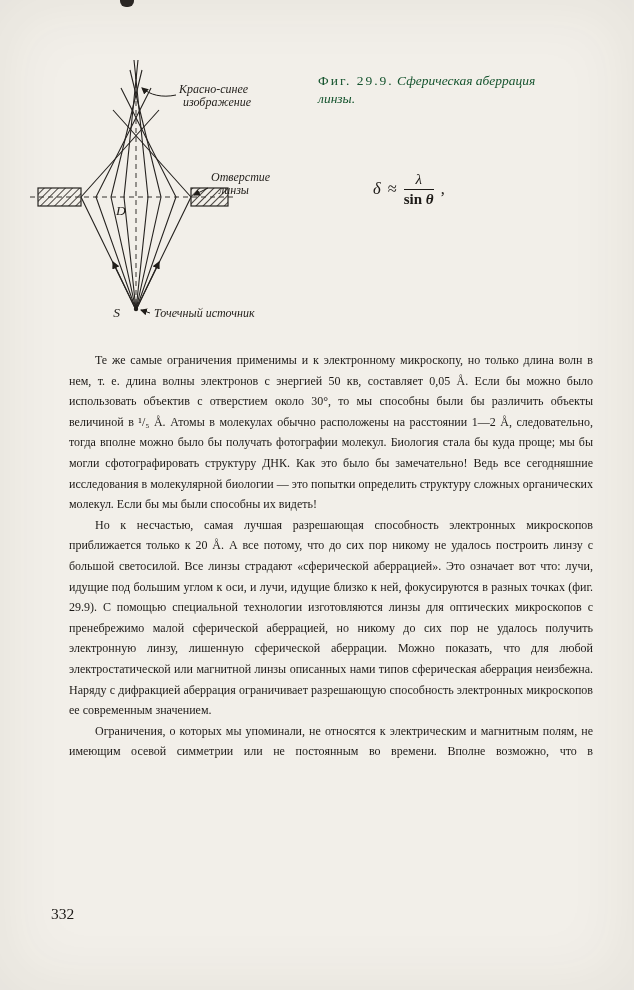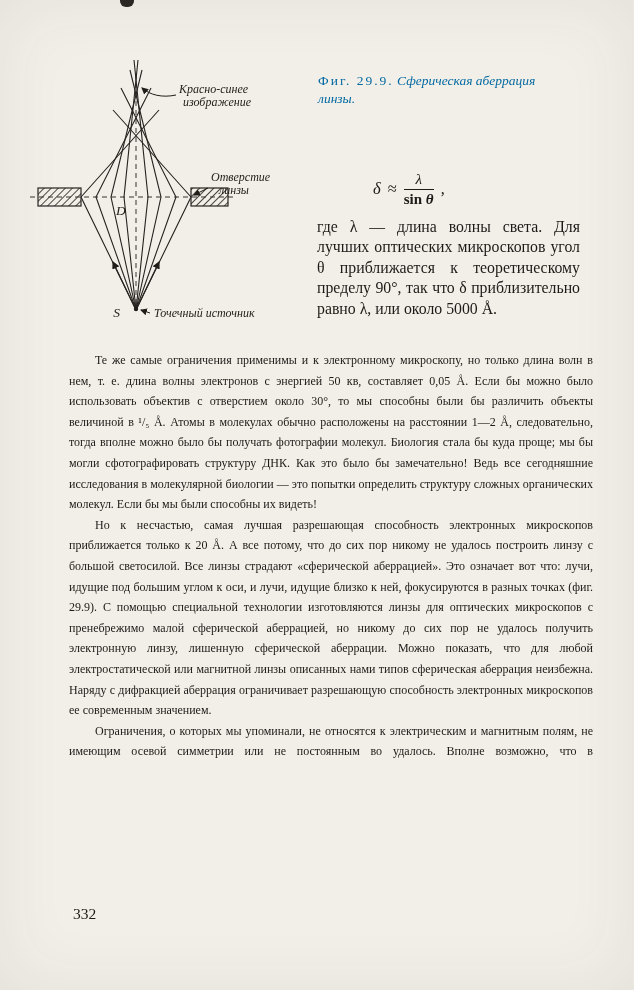--- a/index.html
+++ b/index.html
@@ -14,21 +14,21 @@
     box-shadow:inset 0 0 70px rgba(60,50,30,0.07);
     color:#1d1a17;
   }
   .speck{
     position:absolute;left:120px;top:0;width:14px;height:7px;
     background:#15120f;border-radius:0 0 6px 6px;opacity:.9;
   }
   .diagram{position:absolute;left:28px;top:48px;margin:0;}
   .caption{
     position:absolute;left:318px;top:72px;width:244px;
-    font-size:13.5px;line-height:17.5px;color:#0369a1;
+    font-size:13.5px;line-height:17.5px;color:#14532d;
   }
   .cap-label{font-style:normal;letter-spacing:2px;}
   .cap-text{font-style:italic;}
   .col{
     position:absolute;left:317px;top:164px;width:263px;
     font-size:15.8px;line-height:20.6px;text-align:justify;
     hyphens:auto;-webkit-hyphens:auto;
   }
   .col p{margin:0;}
   .formula{
@@ -41,21 +41,21 @@
   .frac .num{display:block;border-bottom:1.2px solid #1d1a17;padding:0 6px 1px;}
   .frac .den{display:block;padding-top:1px;font-weight:bold;}
   .bodytext{
     position:absolute;left:57px;top:350px;width:524px;
     font-size:12px;line-height:20.6px;text-align:justify;
     hyphens:auto;margin-left:12px;-webkit-hyphens:auto;
   }
   .bodytext p{margin:0;}
   .bodytext p.indent{text-indent:26px;}
   .bodytext p.cont{text-align-last:justify;}
-  .pagenum{position:absolute;left:73px;top:905px;font-size:15.5px;}
+  .pagenum{position:absolute;left:51px;top:905px;font-size:15.5px;}
   
   .dlabel{font-family:"Liberation Serif","DejaVu Serif",serif;font-style:italic;font-size:12px;fill:#201d19;}
   .dlabel-big{font-family:"Liberation Serif","DejaVu Serif",serif;font-style:italic;font-size:13.5px;fill:#201d19;}
 </style>
 </head>
 <body>
 
 <div class="page">
 
   <div class="speck"></div>
@@ -118,24 +118,23 @@
   <div class="col">
     <div class="formula">
       <span class="it">δ</span>
       <span>≈</span>
       <span class="frac">
         <span class="num it">λ</span>
         <span class="den"><span>sin</span> <span class="it">θ</span></span>
       </span>
       <span>,</span>
     </div>
-    <p>где λ — длина волны света. Для лучших оптических микроскопов угол θ приближается к теоретическому пределу 90°, так что δ приблизительно равно λ, или около 5000 Å.</p>
   </div>
 
   <div class="bodytext">
     <p class="indent">Те же самые ограничения применимы и к электронному микроскопу, но только длина волн в нем, т. е. длина волны электронов с энергией 50 кв, составляет 0,05 Å. Если бы можно было использовать объектив с отверстием около 30°, то мы способны были бы различить объекты величиной в ¹/₅ Å. Атомы в молекулах обычно расположены на расстоянии 1—2 Å, следовательно, тогда вполне можно было бы получать фотографии молекул. Биология стала бы куда проще; мы бы могли сфотографировать структуру ДНК. Как это было бы замечательно! Ведь все сегодняшние исследования в молекулярной биологии — это попытки определить структуру сложных органических молекул. Если бы мы были способны их видеть!</p>
     <p class="indent">Но к несчастью, самая лучшая разрешающая способность электронных микроскопов приближается только к 20 Å. А все потому, что до сих пор никому не удалось построить линзу с большой светосилой. Все линзы страдают «сферической аберрацией». Это означает вот что: лучи, идущие под большим углом к оси, и лучи, идущие близко к ней, фокусируются в разных точках (фиг. 29.9). С помощью специальной технологии изготовляются линзы для оптических микроскопов с пренебрежимо малой сферической аберрацией, но никому до сих пор не удалось получить электронную линзу, лишенную сферической аберрации. Можно показать, что для любой электростатической или магнитной линзы описанных нами типов сферическая аберрация неизбежна. Наряду с дифракцией аберрация ограничивает разрешающую способность электронных микроскопов ее современным значением.</p>
-    <p class="indent cont">Ограничения, о которых мы упоминали, не относятся к электрическим и магнитным полям, не имеющим осевой симметрии или не постоянным во удалось. Вполне возможно, что в</p>
+    <p class="indent cont">Ограничения, о которых мы упоминали, не относятся к электрическим и магнитным полям, не имеющим осевой симметрии или не постоянным во времени. Вполне возможно, что в</p>
   </div>
 
   <div class="pagenum">332</div>
 
 </div>
 
 </body></html>

